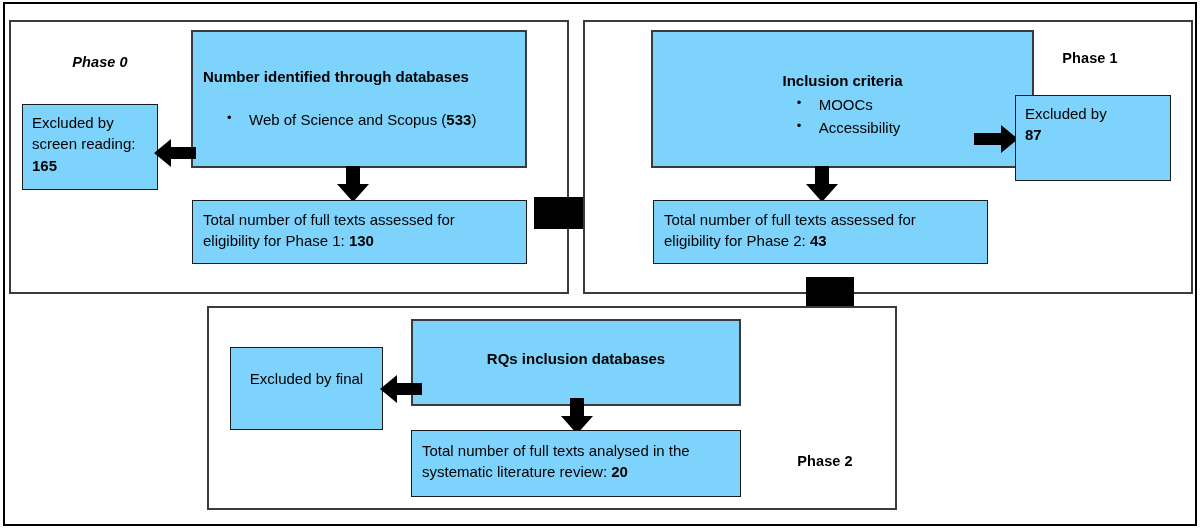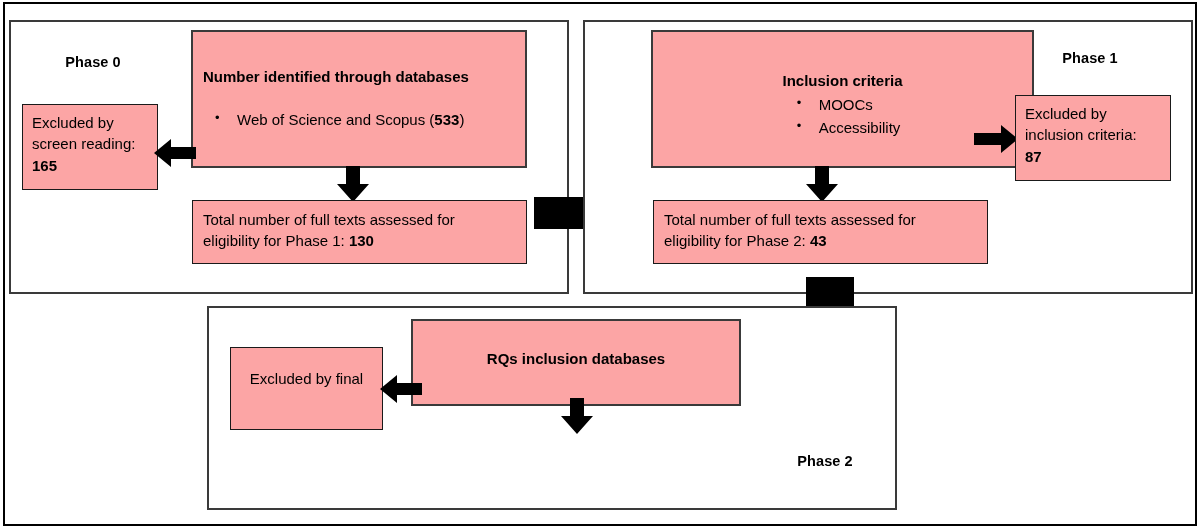--- a/index.html
+++ b/index.html
@@ -41,35 +41,35 @@
     font-weight: bold;
     font-size: 14.5px;
     letter-spacing: .1px;
     white-space: nowrap;
     text-align: center;
   }
 
   
   .node {
     border: 2px solid #3a3a3a;
-    background: #fca5a5;
+    background: #7dd3fc;
     font-size: 15px;
     line-height: 1.42;
   }
   .node.thin { border: 1.6px solid #1a1a1a; }
   .node-inner { padding: 6px 10px; }
 
   .node-title {
     font-weight: bold;
     font-size: 15px;
   }
   .bold { font-weight: bold; }
 
   ul.bullets {
-    margin: 0;
+    margin: 12px;
     padding: 0;
     list-style: none;
   }
   ul.bullets li {
     position: relative;
     padding-left: 34px;
     font-size: 15px;
     line-height: 1.5;
   }
   ul.bullets li::before {
@@ -87,21 +87,21 @@
 </style>
 </head>
 <body>
 
 <div id="canvas">
 
   <div class="abs outer-frame"></div>
 
   <div class="abs phase-box" id="phase0-container"></div>
 
-  <div class="abs phase-label" style="left:33px; top:54px; width:120px;">Phase 0</div>
+  <div class="abs phase-label" style="left:40px; top:54px; width:120px;font-style:italic;">Phase 0</div>
 
   <div class="abs node" style="left:191px; top:30px; width:336px; height:138px;">
     <div class="node-inner" style="padding-top:34px;">
       <div class="node-title">Number identified through databases</div>
       <ul class="bullets" style="margin-top:22px;">
         <li><span>Web of Science and Scopus (</span><span class="bold">533</span><span>)</span></li>
       </ul>
     </div>
   </div>
 
@@ -154,21 +154,20 @@
 
   <div class="abs arrow" style="left:974px; top:122px; width:44px; height:34px;">
     <svg width="44" height="34" viewBox="0 0 44 34">
       <polygon points="44,17 27,3 27,11 0,11 0,23 27,23 27,31" fill="#000"></polygon>
     </svg>
   </div>
 
   <div class="abs node thin" style="left:1015px; top:95px; width:156px; height:86px;">
     <div class="node-inner" style="padding:7px 9px;">
       <div>Excluded by</div>
-      <div>inclusion criteria:</div>
       <div class="bold">87</div>
     </div>
   </div>
 
   <div class="abs arrow" style="left:803px; top:166px; width:38px; height:36px;">
     <svg width="38" height="36" viewBox="0 0 38 36">
       <polygon points="19,36 3,18 12,18 12,0 26,0 26,18 35,18" fill="#000"></polygon>
     </svg>
   </div>
 
@@ -206,14 +205,20 @@
       <polygon points="0,17 17,3 17,11 42,11 42,23 17,23 17,31" fill="#000"></polygon>
     </svg>
   </div>
 
   <div class="abs arrow" style="left:558px; top:398px; width:38px; height:36px;">
     <svg width="38" height="36" viewBox="0 0 38 36">
       <polygon points="19,36 3,18 12,18 12,0 26,0 26,18 35,18" fill="#000"></polygon>
     </svg>
   </div>
 
+  <div class="abs node thin" style="left:411px; top:430px; width:330px; height:67px;">
+    <div class="node-inner" style="padding:9px 10px;">
+      <div>Total number of full texts analysed in the</div>
+      <div><span>systematic literature review: </span><span class="bold">20</span></div>
+    </div>
+  </div>
 
 </div>
 
 </body></html>

